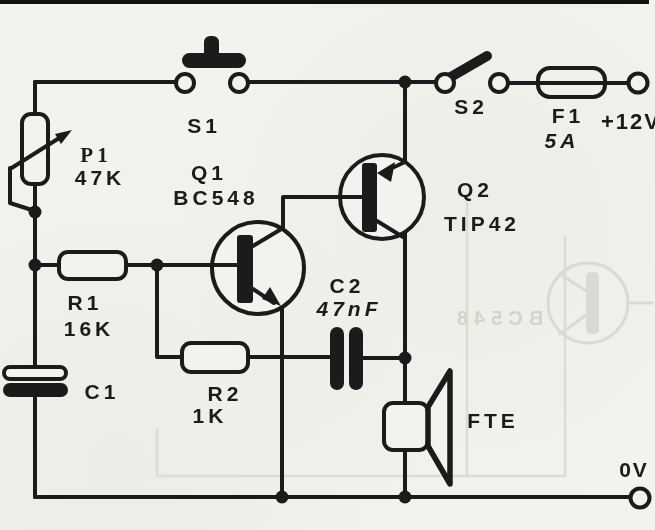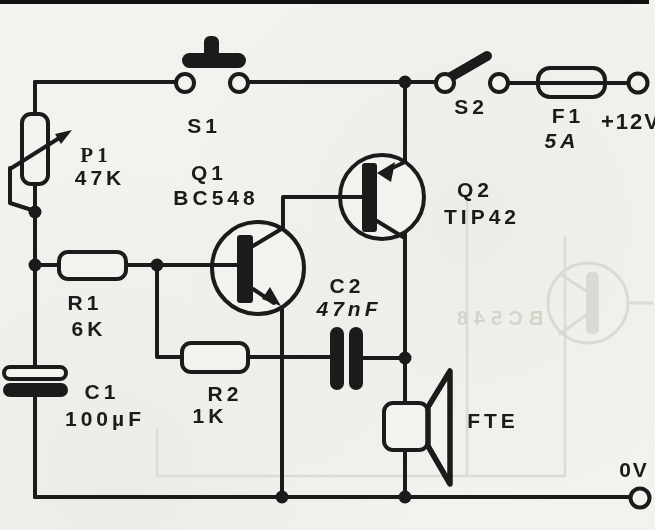--- a/index.html
+++ b/index.html
@@ -156,35 +156,34 @@
 <div class="lbl ghost" style="left:497px;top:318px;">BC548</div>
 
 <div class="lbl" style="left:204px;top:104px;margin-top:22px;">S1</div>
 <div class="lbl" style="left:96px;top:155px;font-family:Liberation Serif, serif;">P1</div>
 <div class="lbl" style="left:100px;top:178px;">47K</div>
 
 <div class="lbl" style="left:209px;top:173px;">Q1</div>
 <div class="lbl" style="left:216px;top:198px;">BC548</div>
 
 <div class="lbl" style="left:475px;top:190px;">Q2</div>
-<div class="lbl" style="left:482px;top:217px;">TIP42</div>
+<div class="lbl" style="left:482px;top:224px;">TIP42</div>
 
 <div class="lbl" style="left:471px;top:107px;text-align:center;">S2</div>
 <div class="lbl" style="left:568px;top:116px;">F1</div>
 <div class="lbl" style="left:562px;top:141px;font-style:italic;">5A</div>
 <div class="lbl big edge" style="left:601px;top:122px;">+12V</div>
 
 <div class="lbl" style="left:85px;top:303px;">R1</div>
-<div class="lbl" style="left:89px;top:329px;">6K</div>
+<div class="lbl" style="left:89px;top:329px;">16K</div>
 
 <div class="lbl" style="left:213px;top:394px;padding-left:24px;">R2</div>
 <div class="lbl" style="left:210px;top:416px;">1K</div>
 
 <div class="lbl" style="left:102px;top:392px;">C1</div>
-<div class="lbl" style="left:105px;top:419px;">100µF</div>
 
 <div class="lbl" style="left:347px;top:286px;">C2</div>
 <div class="lbl" style="left:349px;top:309px;font-style:italic;">47nF</div>
 
 <div class="lbl" style="left:493px;top:421px;">FTE</div>
 <div class="lbl" style="left:634px;top:470px;letter-spacing:2px;">0V</div>
 
 </div>
 
 </body></html>

